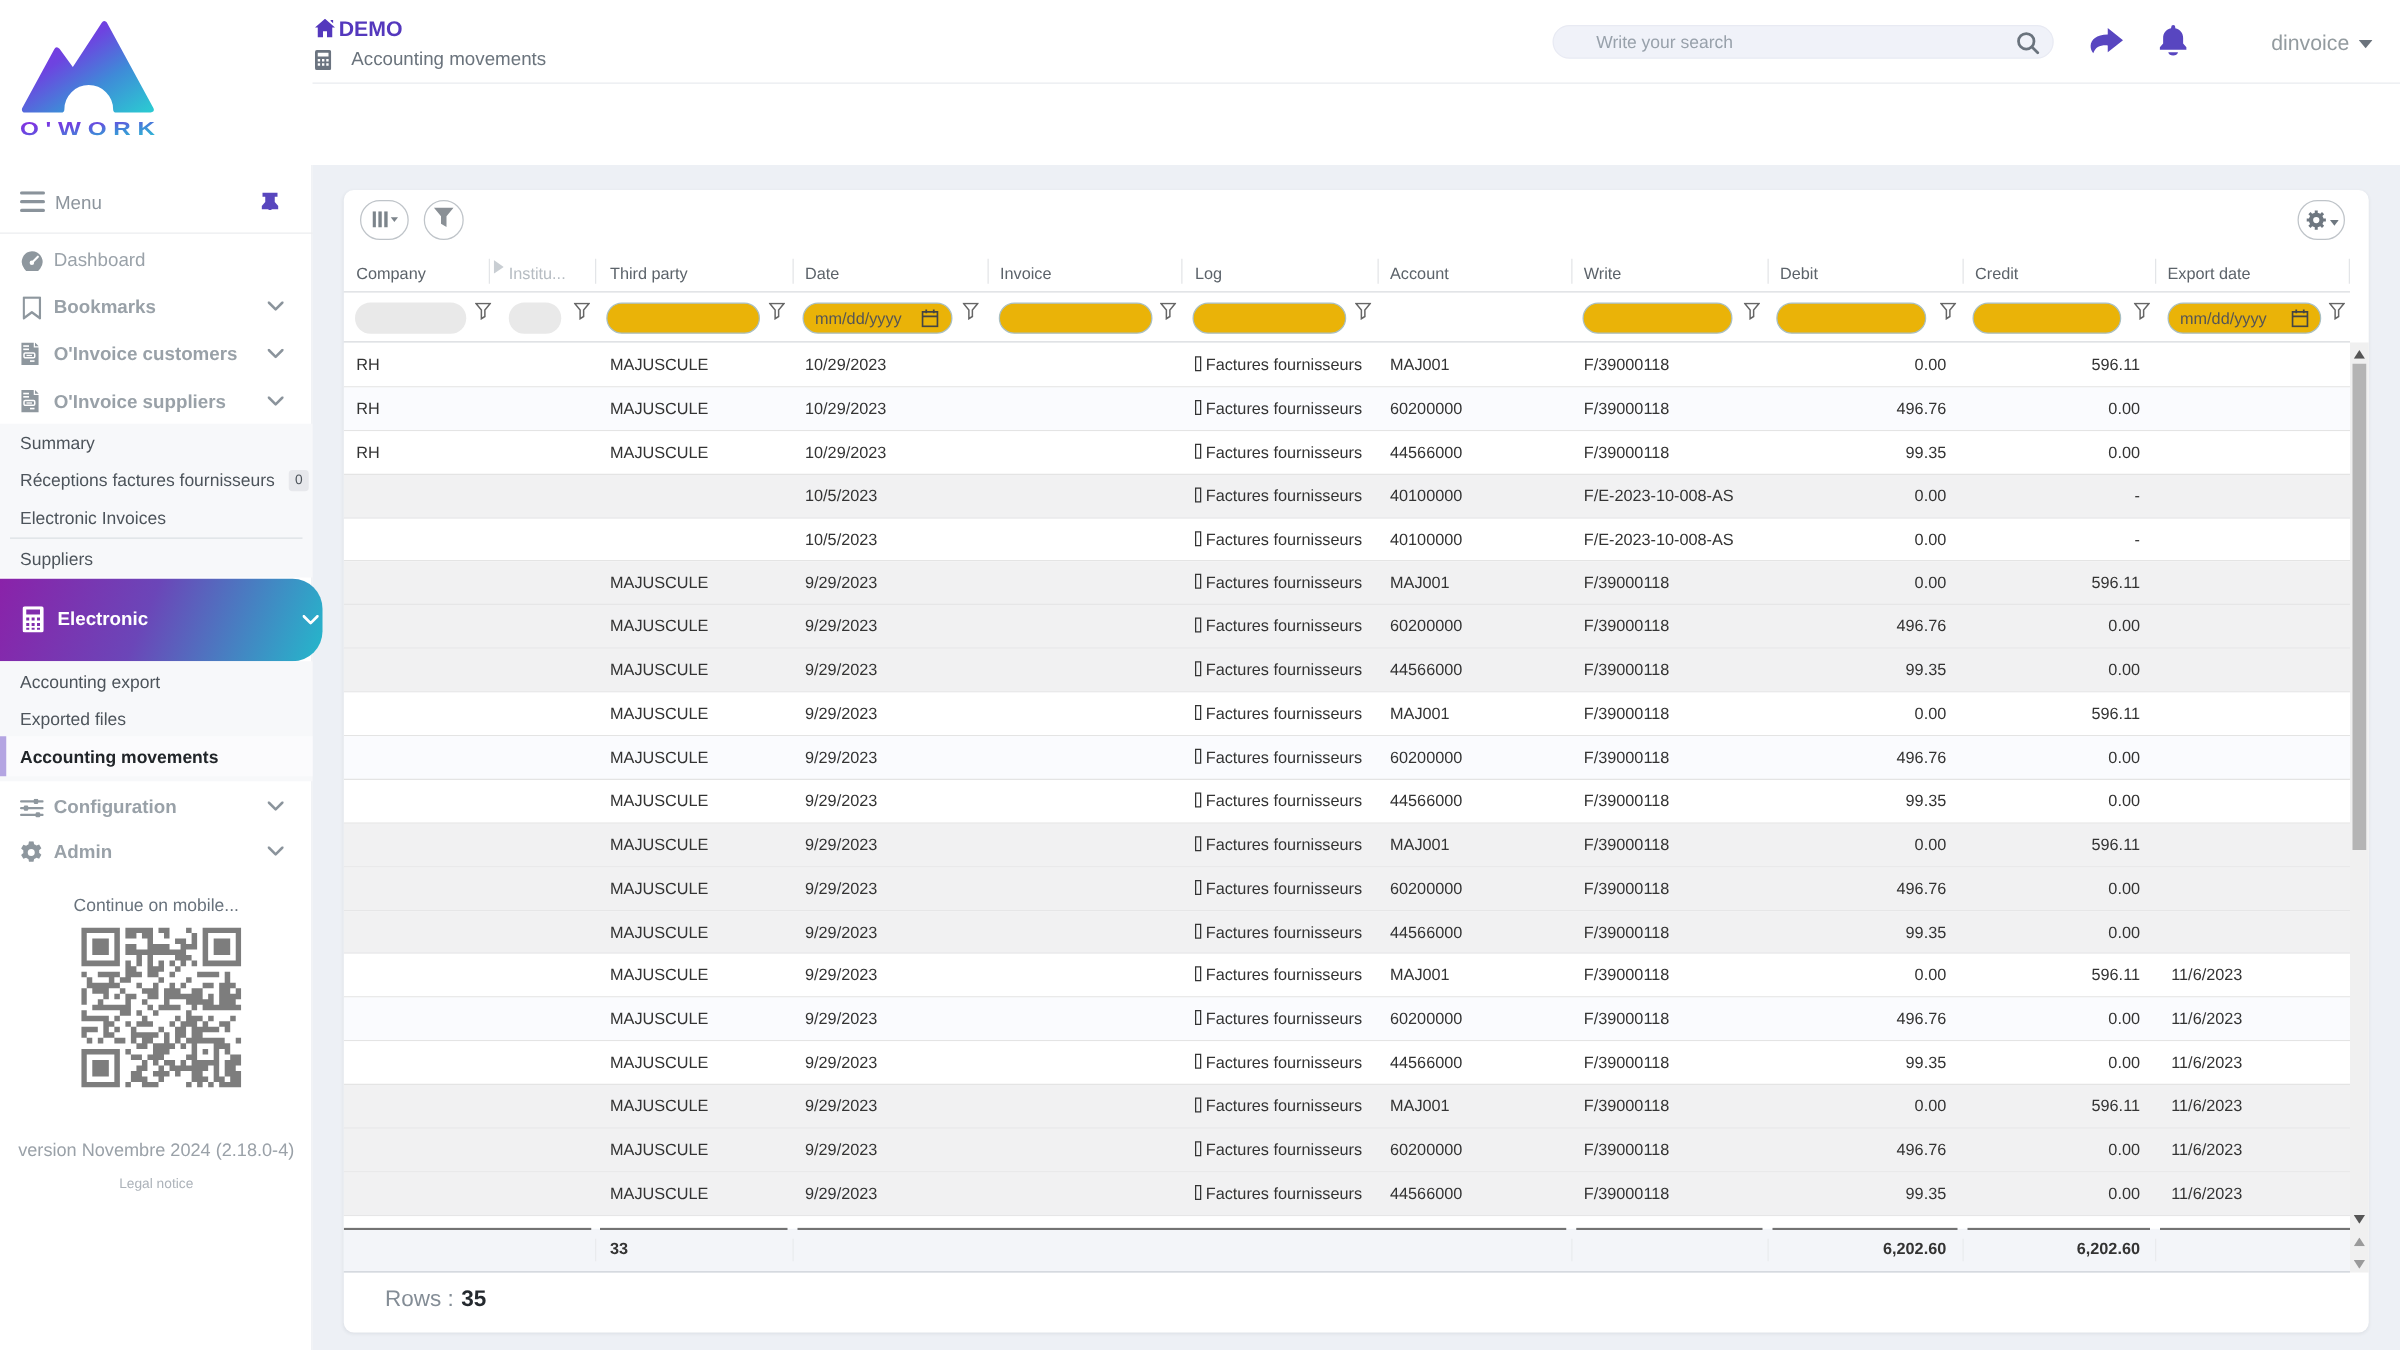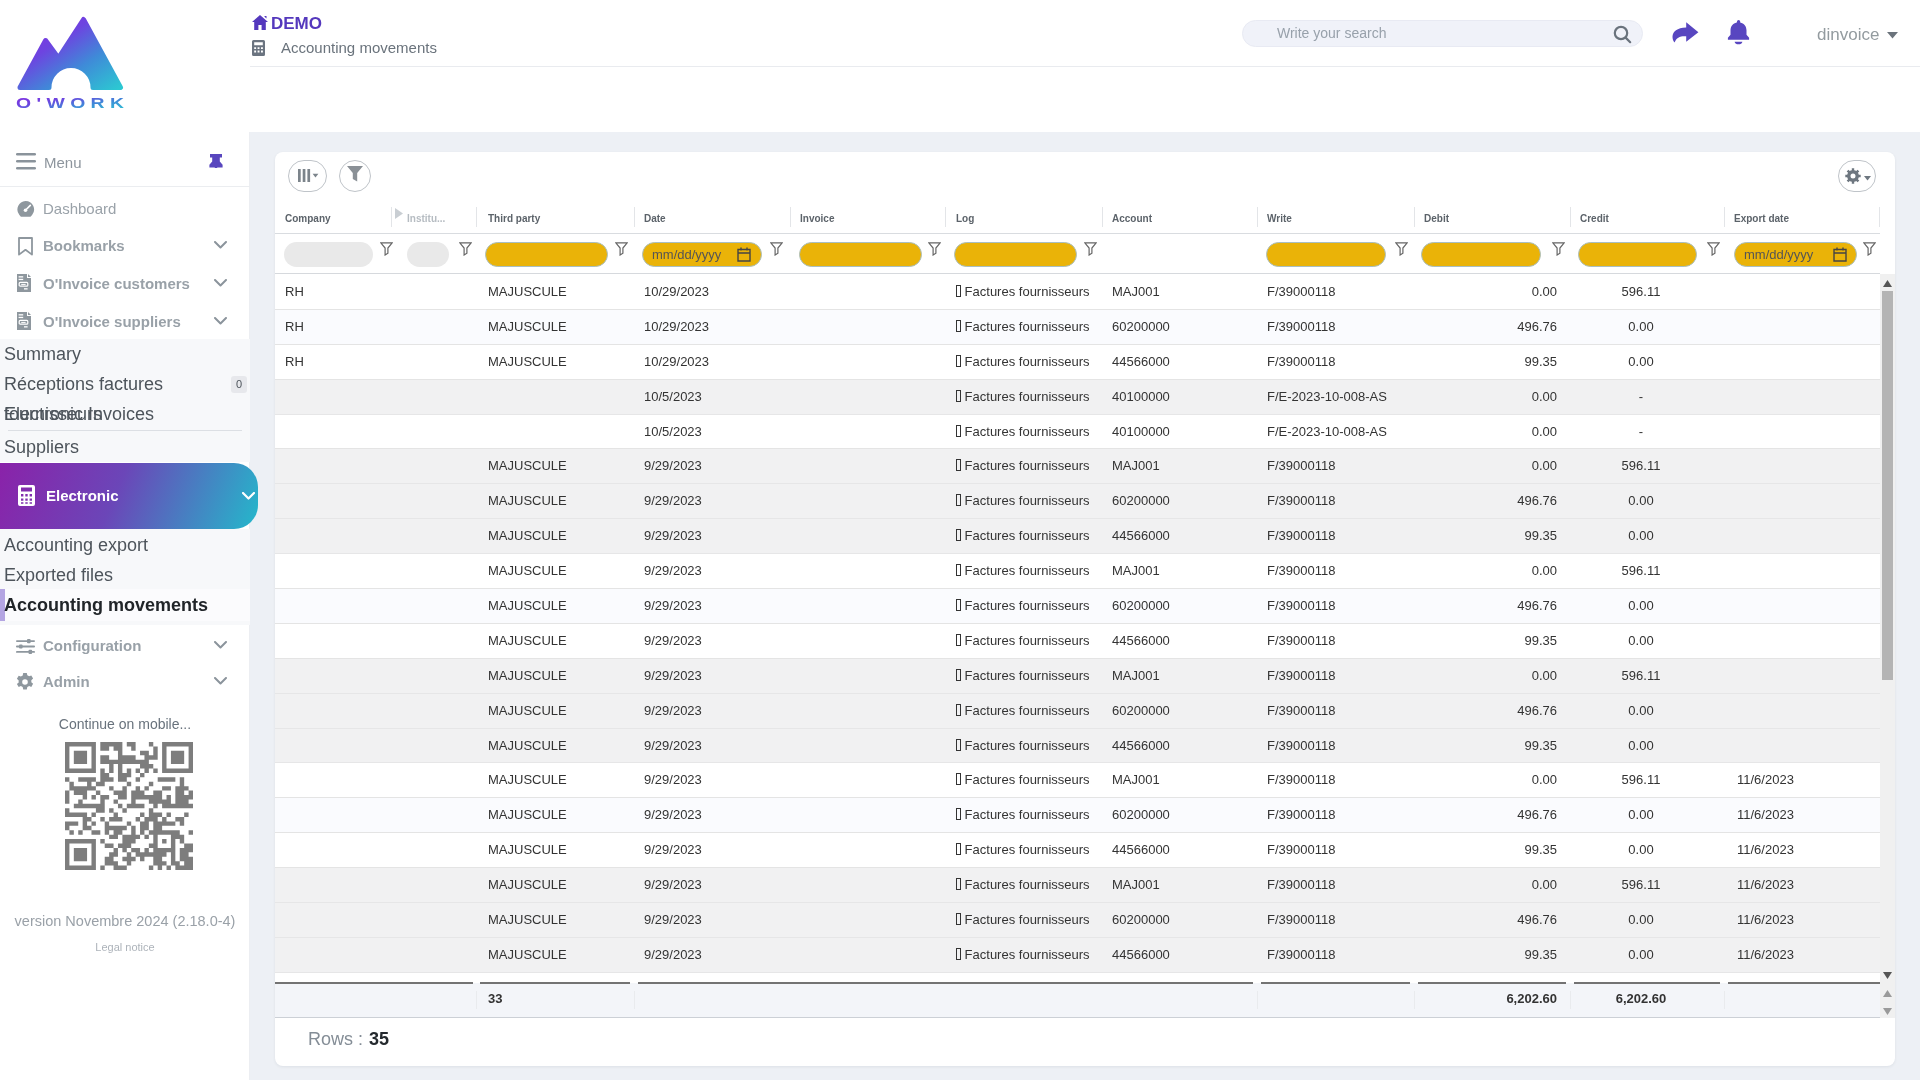--- a/index.html
+++ b/index.html
@@ -7,40 +7,40 @@
 .abs{position:absolute}
 
 #topband{position:absolute;left:0;top:0;width:1920px;height:132px;background:#fff}
 #titleline{position:absolute;left:250px;top:66px;width:1670px;height:1px;background:#e9ebef}
 
 #sidebar{position:absolute;left:0;top:132px;width:250px;height:948px;background:#fff;border-right:1px solid #eceef2}
 .mitem{position:absolute;left:0;width:250px;height:38px;line-height:38px;font-size:15px;color:#99a1a8;font-weight:700}
 .mitem .txt{position:absolute;left:43px;top:0}
 .chev{position:absolute;left:214px;top:14px}
 .sub{position:absolute;left:0;width:250px;background:#f7f8fa}
-.sitem{position:absolute;left:0;width:250px;height:30px;line-height:30px;font-size:18px;color:#4d545b;padding-left:4px}
+.sitem{position:absolute;left:12px;width:250px;height:30px;line-height:30px;font-size:14px;color:#4d545b;padding-left:4px}
 
 #demo{position:absolute;left:271px;top:14px;font-size:17px;font-weight:700;color:#5438bd}
 #crumb{position:absolute;left:281px;top:39px;font-size:15px;color:#6a737c}
 #search{position:absolute;left:1242px;top:20px;width:401px;height:27px;background:#f0f2f9;border:1px solid #e8eaf3;border-radius:14px}
 #search span{position:absolute;left:34px;top:4px;font-size:14px;color:#98a1ab}
 #user{position:absolute;left:1817px;top:25px;font-size:17px;color:#939b9f}
 
 #card{position:absolute;left:275px;top:152px;width:1620px;height:914px;background:#fff;border-radius:8px;box-shadow:0 1px 3px rgba(40,50,70,.08)}
 .tbtn{position:absolute;top:8px;height:32px;border:1px solid #bfc4c9;border-radius:16px;background:#fff}
-.hc{position:absolute;top:0;height:33px;line-height:37px;font-size:10px;font-weight:700;color:#5c636a}
+.hc{position:absolute;top:0;height:33px;line-height:37px;font-size:13px;font-weight:400;color:#5c636a}
 .c{position:absolute;top:0;height:100%;line-height:34px;font-size:13px;color:#333;white-space:nowrap;overflow:hidden}
 .c0{left:0;width:116px;padding-left:10px}
 .c2{left:201px;width:158px;padding-left:12px}
 .c3{left:359px;width:156px;padding-left:10px}
 .c5{left:670px;width:157px;padding-left:11px}
 .c6{left:827px;width:155px;padding-left:10px}
 .c7{left:982px;width:157px;padding-left:10px}
 .c8{left:1139px;width:156px;padding-right:13px;text-align:right}
-.c9{left:1295px;width:154px;padding-right:12px;text-align:center}
+.c9{left:1295px;width:154px;padding-right:12px;text-align:right}
 .c10{left:1449px;width:156px;padding-left:13px}
 .row{position:relative;height:34.9px;background:#fff;border-bottom:1px solid #e4e4e4}
 .row.g{background:#f1f1f2;border-bottom:1px solid #e6e6e7}
 .row.t{background:#fafbfe}
 .vsep{position:absolute;top:7px;height:20px;width:1px;background:#e3e5e8}
 .tofu{display:inline-block;width:5px;height:12px;border:1px solid #333;vertical-align:-1px}
 .fi{position:absolute;top:9px;width:13px;height:14px}
 .finp{position:absolute;top:9px;height:25px;border:1px solid #a9bfc2;border-radius:13px;background:#eab308}
 .fdis{position:absolute;top:9px;height:25px;border-radius:13px;background:#e9e9e9}
 .qtxt{text-align:center;position:absolute;width:250px}

